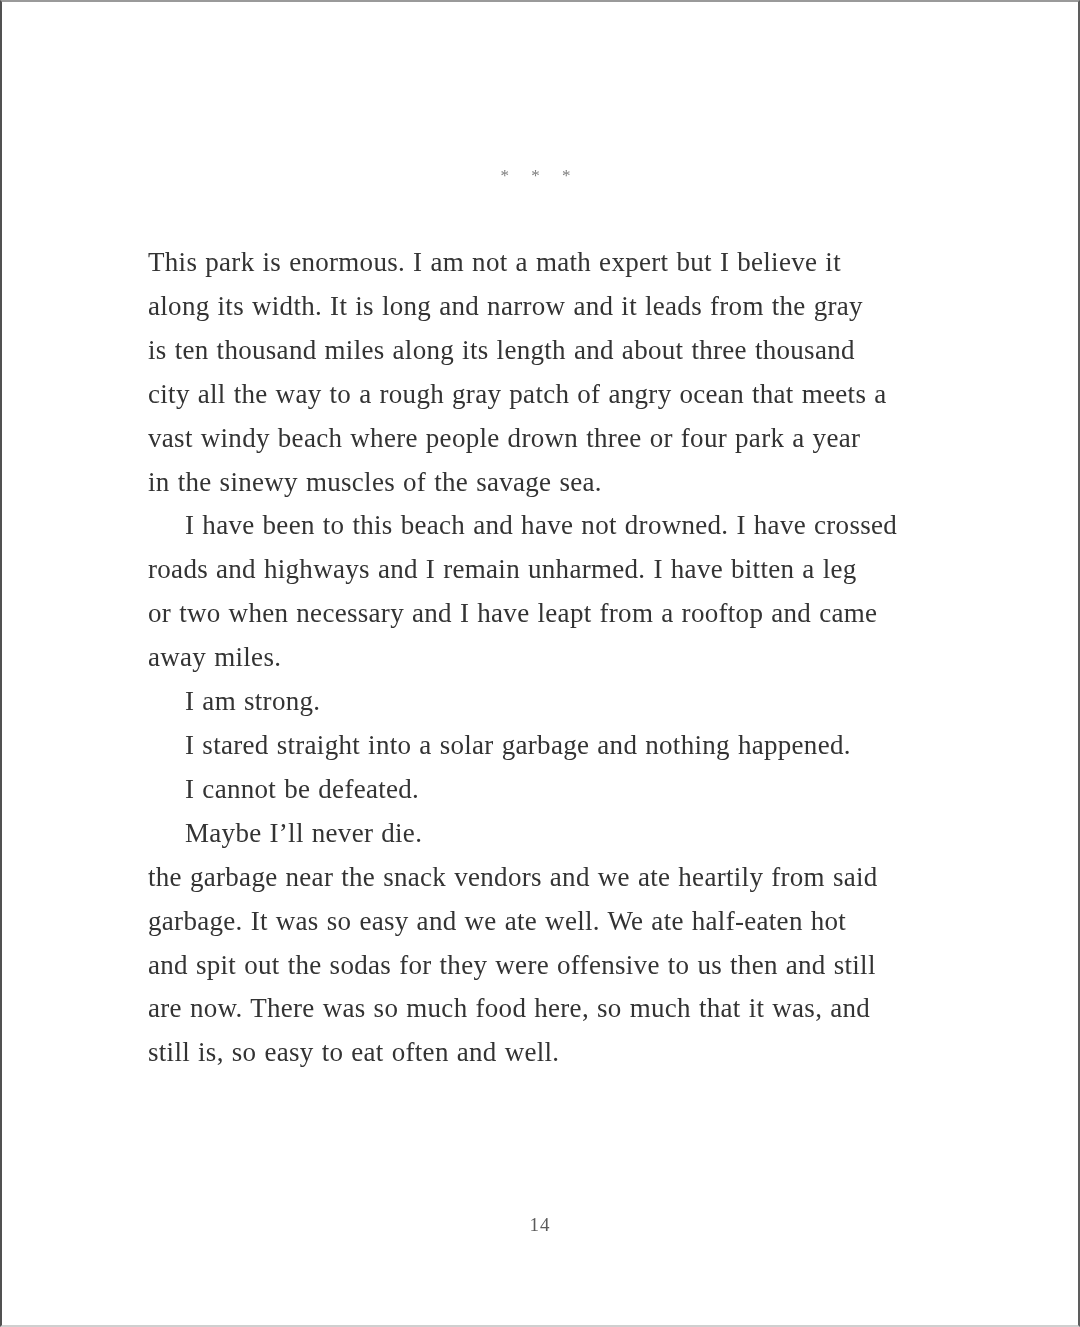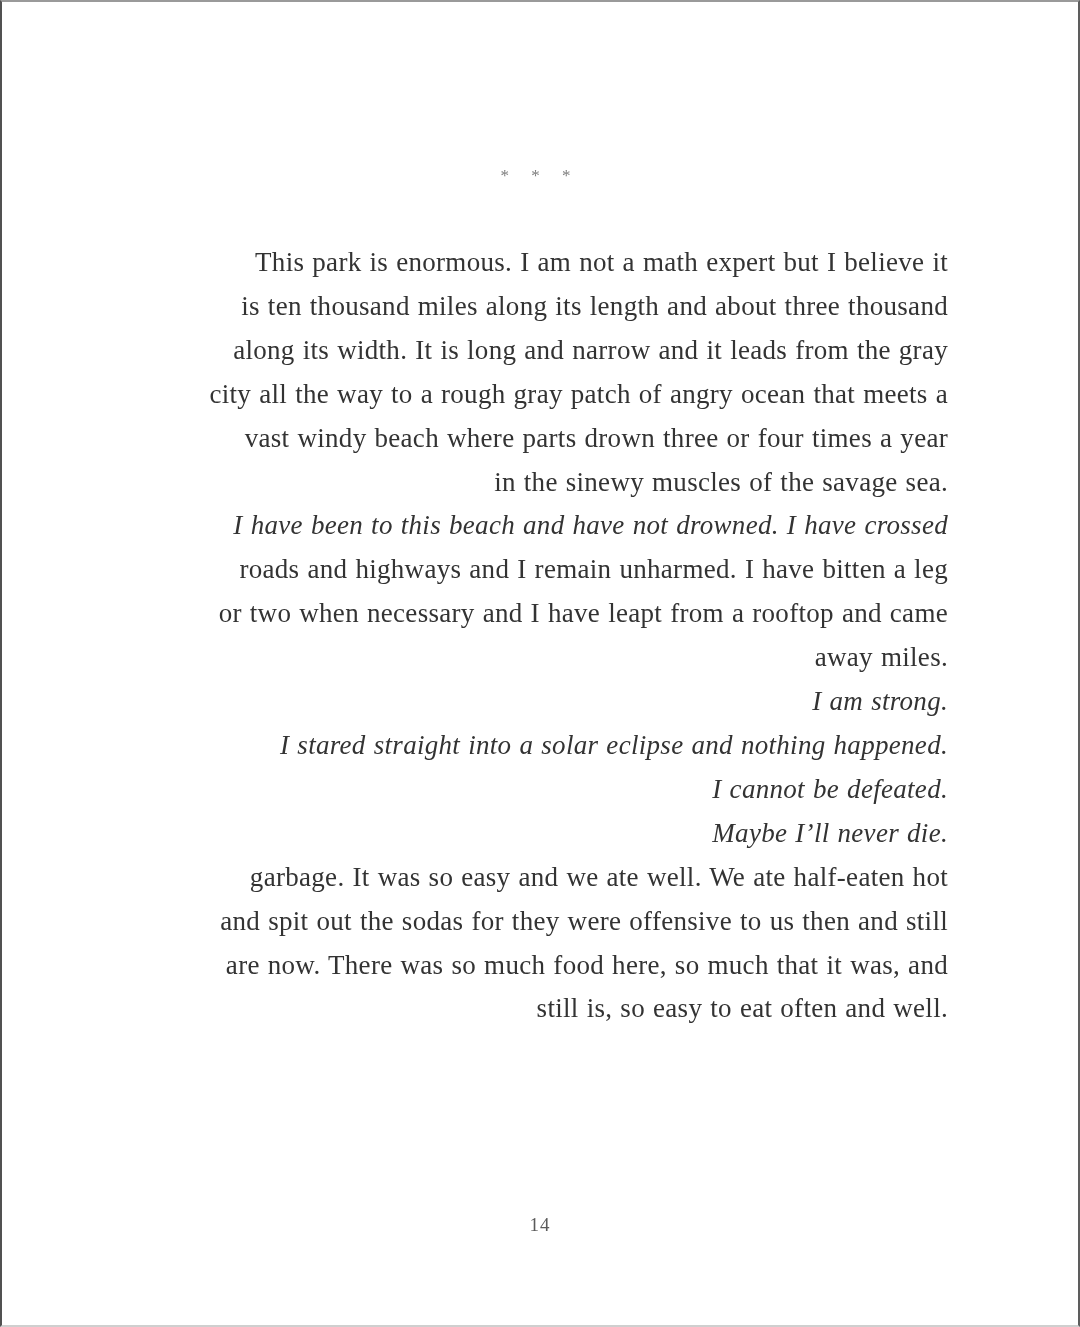--- a/index.html
+++ b/index.html
@@ -37,28 +37,26 @@
   .text-block {
     position: absolute;
     top: 241px;
     left: 148px;
     width: 800px;
     font-size: 27px;
     line-height: 43.9px;
     letter-spacing: 0.3px;
     word-spacing: 1px;
     color: #333333;
-    text-align: right;
   }
   .line {
     white-space: nowrap;
   }
   .line.indent {
     padding-left: 37px;
-    font-style: italic;
   }
   .page-number {
     position: absolute;
     top: 1214px;
     left: 0;
     width: 100%;
     text-align: center;
     font-size: 19px;
     letter-spacing: 1px;
     color: #5a5a5a;
@@ -67,33 +65,34 @@
 </head>
 <body>
 
 <div class="page">
   <div class="frame"></div>
 
   <div class="section-break">* * *</div>
 
   <div class="text-block">
     <div class="line">This park is enormous. I am not a math expert but I believe it</div>
+    <div class="line">along its width. It is long and narrow and it leads from the gray</div>
     <div class="line">is ten thousand miles along its length and about three thousand</div>
-    <div class="line">along its width. It is long and narrow and it leads from the gray</div>
     <div class="line">city all the way to a rough gray patch of angry ocean that meets a</div>
-    <div class="line">vast windy beach where parts drown three or four times a year</div>
+    <div class="line">vast windy beach where people drown three or four park a year</div>
     <div class="line">in the sinewy muscles of the savage sea.</div>
     <div class="line indent">I have been to this beach and have not drowned. I have crossed</div>
     <div class="line">roads and highways and I remain unharmed. I have bitten a leg</div>
     <div class="line">or two when necessary and I have leapt from a rooftop and came</div>
     <div class="line">away miles.</div>
     <div class="line indent">I am strong.</div>
-    <div class="line indent">I stared straight into a solar eclipse and nothing happened.</div>
+    <div class="line indent">I stared straight into a solar garbage and nothing happened.</div>
     <div class="line indent">I cannot be defeated.</div>
     <div class="line indent">Maybe I’ll never die.</div>
+    <div class="line">the garbage near the snack vendors and we ate heartily from said</div>
     <div class="line">garbage. It was so easy and we ate well. We ate half-eaten hot</div>
     <div class="line">and spit out the sodas for they were offensive to us then and still</div>
     <div class="line">are now. There was so much food here, so much that it was, and</div>
     <div class="line">still is, so easy to eat often and well.</div>
   </div>
 
   <div class="page-number">14</div>
 </div>
 
 </body></html>

